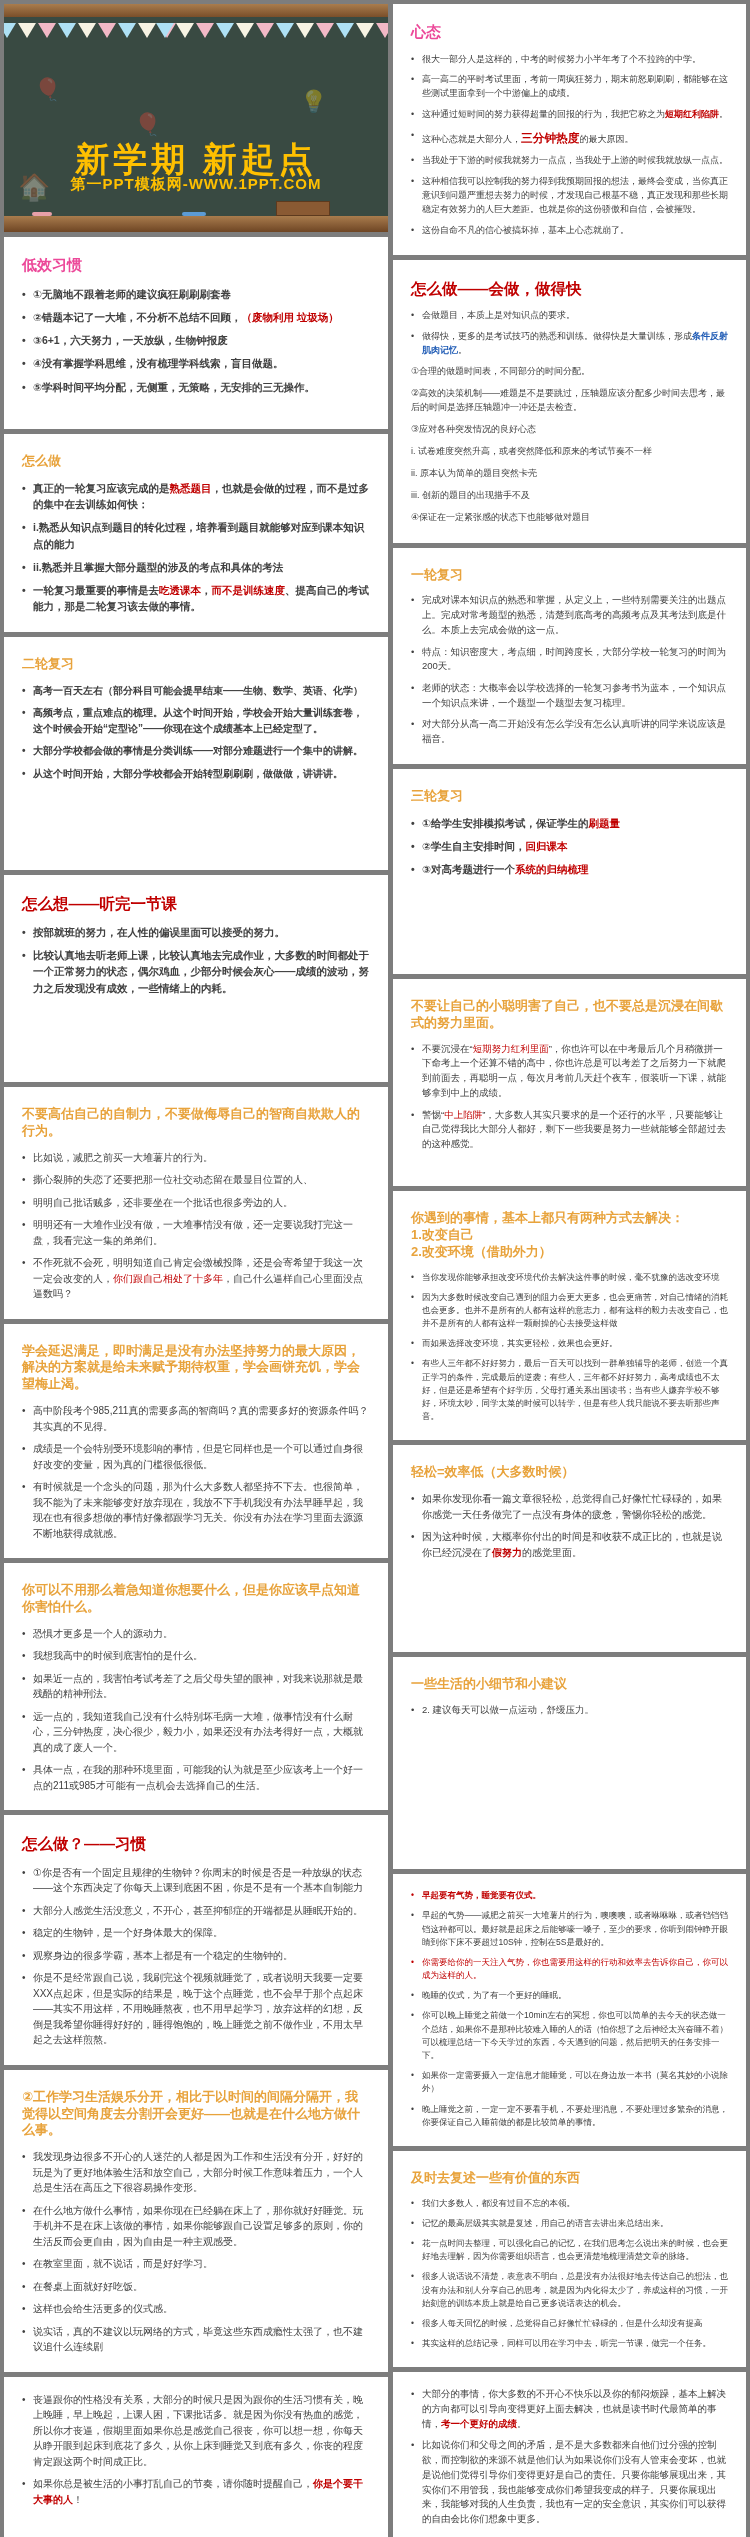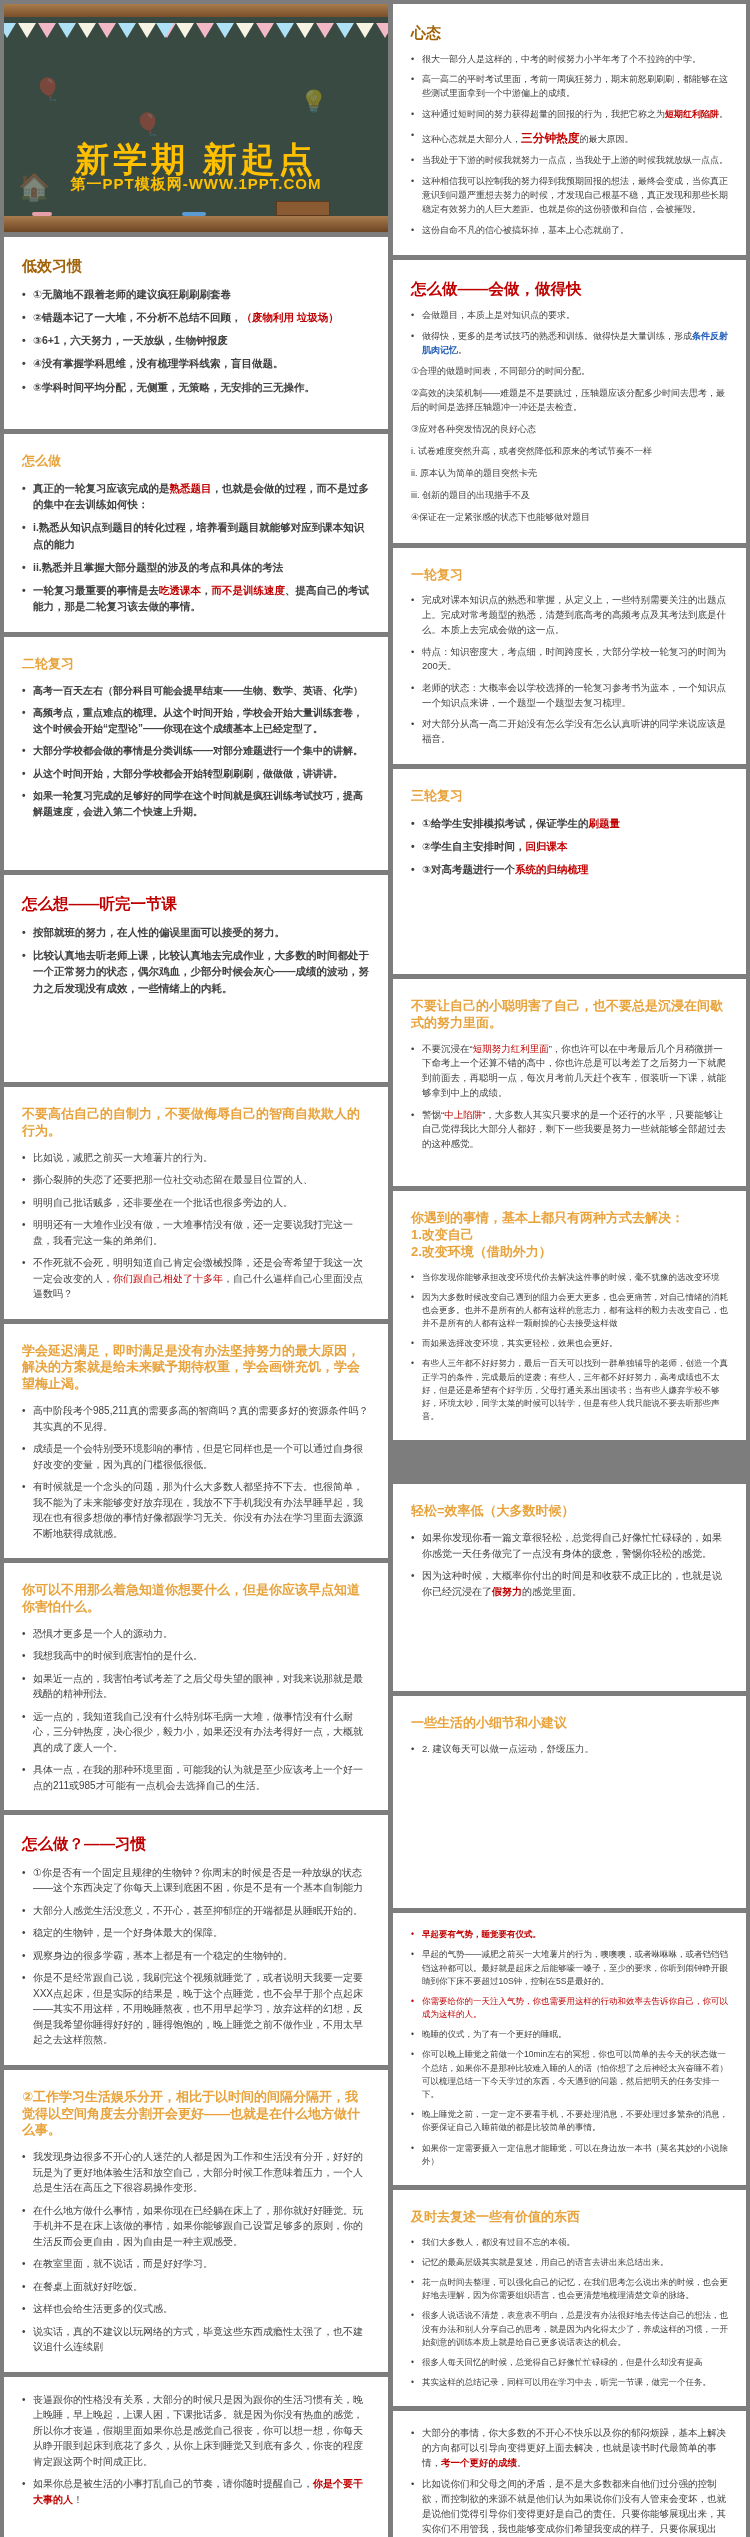--- a/index.html
+++ b/index.html
@@ -9,21 +9,21 @@
     -webkit-font-smoothing:antialiased;
   }
   .page{padding:4px 4px 8px 4px;}
   .cols{display:flex;gap:5px;align-items:flex-start;}
   .col{display:flex;flex-direction:column;gap:5px;}
   .col-left{flex:0 0 384px;}
   .col-right{flex:1;}
   .card{background:#ffffff;box-sizing:border-box;padding:15px 18px 10px 18px;}
   .card.bold .blist{font-weight:bold;}
   .h{font-weight:bold;line-height:1.3;margin:4px 0 10px 0;}
-  .h-dark{color:#a16207;font-size:15px;}
+  .h-dark{color:#ec4899;font-size:15px;font-family:Liberation Serif, serif;}
   .h-orange{color:#e8a33c;font-size:13px;}
   .h-red{color:#c00000;font-size:15.5px;}
   .blist{list-style:none;margin:0;padding:0;color:#404040;line-height:1.55;}
   .blist li{position:relative;padding-left:11px;margin:0 0 7px 0;}
   .blist li::before{content:"\2022";position:absolute;left:0;top:0;}
   .blist li.nb{padding-left:0;margin:0 0 8px 0;}
   .blist li.nb::before{content:"";}
   .red{color:#c00000;}
   .red-b{color:#c00000;font-weight:bold;}
   .big-red{color:#c00000;font-weight:bold;font-size:1.3em;}
@@ -124,21 +124,20 @@
         </div>
         <div class="card bold" style="min-height: 233px;">
           <div class="h h-orange">
             <div>二轮复习</div>
           </div>
           <ul class="blist" style="font-size: 10px;">
             <li>高考一百天左右（部分科目可能会提早结束——生物、数学、英语、化学）</li>
             <li>高频考点，重点难点的梳理。从这个时间开始，学校会开始大量训练套卷，这个时候会开始“定型论”——你现在这个成绩基本上已经定型了。</li>
             <li>大部分学校都会做的事情是分类训练——对部分难题进行一个集中的讲解。</li>
             <li>从这个时间开始，大部分学校都会开始转型刷刷刷，做做做，讲讲讲。</li>
-            <li>如果一轮复习完成的足够好的同学在这个时间就是疯狂训练考试技巧，提高解题速度，会进入第二个快速上升期。</li>
           </ul>
         </div>
         <div class="card bold" style="min-height: 207px;">
           <div class="h h-red">
             <div>怎么想——听完一节课</div>
           </div>
           <ul class="blist" style="font-size: 10.5px;">
             <li>按部就班的努力，在人性的偏误里面可以接受的努力。</li>
             <li>比较认真地去听老师上课，比较认真地去完成作业，大多数的时间都处于一个正常努力的状态，偶尔鸡血，少部分时候会灰心——成绩的波动，努力之后发现没有成效，一些情绪上的内耗。</li>
           </ul>
@@ -278,21 +277,21 @@
             <div>1.改变自己</div>
             <div>2.改变环境（借助外力）</div>
           </div>
           <ul class="blist" style="font-size: 8.5px;">
             <li>当你发现你能够承担改变环境代价去解决这件事的时候，毫不犹豫的选改变环境</li>
             <li>因为大多数时候改变自己遇到的阻力会更大更多，也会更痛苦，对自己情绪的消耗也会更多。也并不是所有的人都有这样的意志力，都有这样的毅力去改变自己，也并不是所有的人都有这样一颗耐操的心去接受这样做</li>
             <li>而如果选择改变环境，其实更轻松，效果也会更好。</li>
             <li>有些人三年都不好好努力，最后一百天可以找到一群单独辅导的老师，创造一个真正学习的条件，完成最后的逆袭；有些人，三年都不好好努力，高考成绩也不太好，但是还是希望有个好学历，父母打通关系出国读书；当有些人嫌弃学校不够好，环境太吵，同学太菜的时候可以转学，但是有些人我只能说不要去听那些声音。</li>
           </ul>
         </div>
-        <div class="card" style="min-height: 207px; margin-top: 39px;">
+        <div class="card" style="min-height: 207px;">
           <div class="h h-orange">
             <div>轻松=效率低（大多数时候）</div>
           </div>
           <ul class="blist" style="font-size: 10px;">
             <li>如果你发现你看一篇文章很轻松，总觉得自己好像忙忙碌碌的，如果你感觉一天任务做完了一点没有身体的疲惫，警惕你轻松的感觉。</li>
             <li>因为这种时候，大概率你付出的时间是和收获不成正比的，也就是说你已经沉浸在了<span class="red-b">假努力</span>的感觉里面。</li>
           </ul>
         </div>
         <div class="card" style="min-height: 212px;">
           <div class="h h-orange">
@@ -302,22 +301,22 @@
             <li>2. 建议每天可以做一点运动，舒缓压力。</li>
           </ul>
         </div>
         <div class="card" style="min-height: 204px;">
           <ul class="blist" style="font-size: 8.5px;">
             <li class="red-b">早起要有气势，睡觉要有仪式。</li>
             <li>早起的气势——减肥之前买一大堆薯片的行为，噢噢噢，或者咻咻咻，或者铛铛铛铛这种都可以。最好就是起床之后能够嚎一嗓子，至少的要求，你听到闹钟睁开眼睛到你下床不要超过10S钟，控制在5S是最好的。</li>
             <li class="red">你需要给你的一天注入气势，你也需要用这样的行动和效率去告诉你自己，你可以成为这样的人。</li>
             <li>晚睡的仪式，为了有一个更好的睡眠。</li>
             <li>你可以晚上睡觉之前做一个10min左右的冥想，你也可以简单的去今天的状态做一个总结，如果你不是那种比较难入睡的人的话（怕你想了之后神经太兴奋睡不着）可以梳理总结一下今天学过的东西，今天遇到的问题，然后把明天的任务安排一下。</li>
+            <li>如果你一定需要摄入一定信息才能睡觉，可以在身边放一本书（莫名其妙的小说除外）</li>
             <li>晚上睡觉之前，一定一定不要看手机，不要处理消息，不要处理过多繁杂的消息，你要保证自己入睡前做的都是比较简单的事情。</li>
-            <li>如果你一定需要摄入一定信息才能睡觉，可以在身边放一本书（莫名其妙的小说除外）</li>
           </ul>
         </div>
         <div class="card" style="min-height: 210px;">
           <div class="h h-orange">
             <div>及时去复述一些有价值的东西</div>
           </div>
           <ul class="blist" style="font-size: 8.5px;">
             <li>我们大多数人，都没有过目不忘的本领。</li>
             <li>记忆的最高层级其实就是复述，用自己的语言去讲出来总结出来。</li>
             <li>花一点时间去整理，可以强化自己的记忆，在我们思考怎么说出来的时候，也会更好地去理解，因为你需要组织语言，也会更清楚地梳理清楚文章的脉络。</li>

